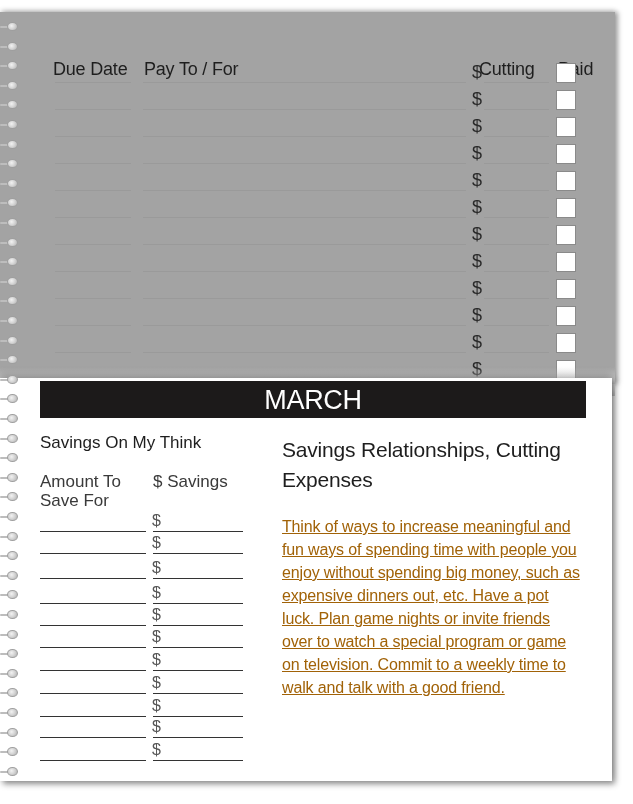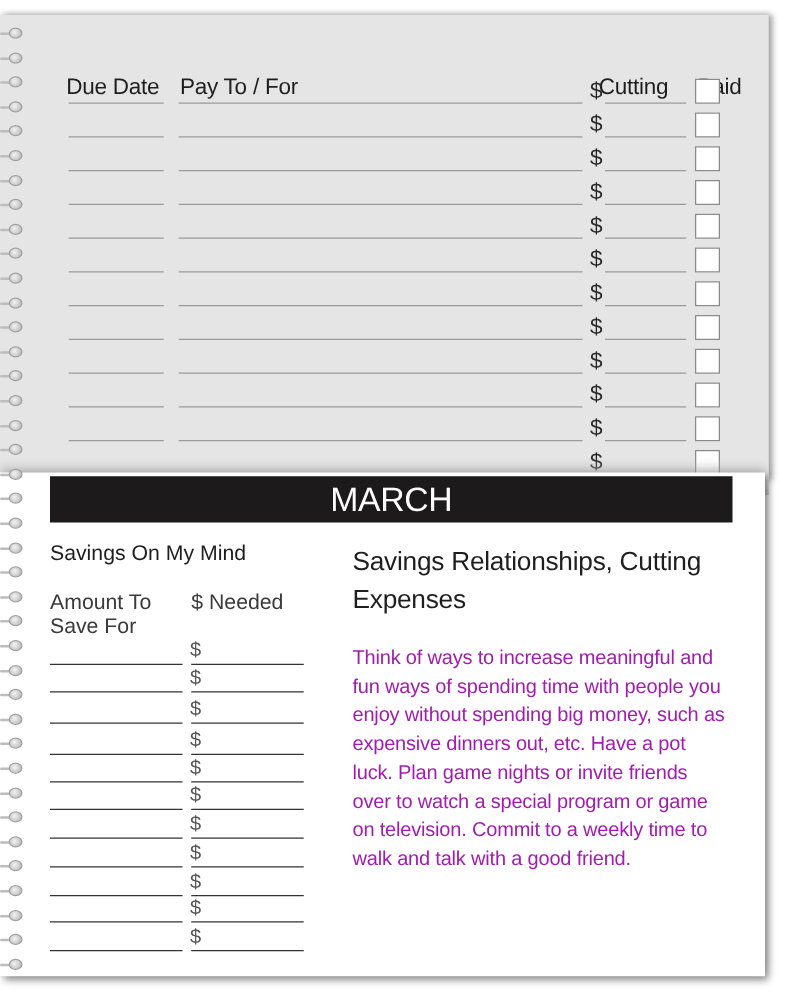--- a/index.html
+++ b/index.html
@@ -1,19 +1,19 @@
 <!DOCTYPE html>
 <html><head>
 <meta charset="utf-8">
 <style>
   html, body { margin:0; padding:0; }
   body { width:633px; height:804px; background:#ffffff; position:relative; overflow:hidden; font-family:"Liberation Sans", sans-serif; color:#222; }
 
   
-  .page-back { position:absolute; left:0; top:12px; width:615px; height:372px; background:#e5e5e5;
+  .page-back { position:absolute; left:0; top:12px; width:615px; height:372px; background:#a3a3a3;
     box-shadow: 3px 0 5px rgba(0,0,0,0.35), 0 -2px 5px rgba(0,0,0,0.12); }
   
   .page-front { position:absolute; left:0; top:378px; width:612px; height:403px; background:#fff;
     box-shadow: 3px 3px 6px rgba(0,0,0,0.45), 0 -4px 8px rgba(0,0,0,0.18); }
 
   
   .spiral { position:absolute; left:0; top:22px; width:22px; height:760px; z-index:5; }
   .coil { position:absolute; left:0; width:20px; height:10px; }
   .coil .wire { position:absolute; left:0; top:4px; width:10px; height:2px; background:#bdbdbd; border-radius:1px; }
   .coil .loop { position:absolute; left:7px; top:0; width:11px; height:9px; border-radius:50%;
@@ -38,21 +38,21 @@
   .sv-title { position:absolute; left:40px; top:433px; font-size:17px; color:#1e1e1e; }
   .sv-col1 { position:absolute; left:40px; top:472px; font-size:17px; line-height:19px; color:#3a3a3a; width:110px; }
   .sv-col2 { position:absolute; left:153px; top:472px; font-size:17px; color:#3a3a3a; }
   .sv-row { position:absolute; left:0; width:260px; height:22px; }
   .sv-row .thing-line { position:absolute; left:40px; width:106px; top:19px; border-top:1.5px solid #333; }
   .sv-row .dollar { position:absolute; left:152px; top:0px; font-size:16px; color:#555; }
   .sv-row .need-line { position:absolute; left:153px; width:90px; top:19px; border-top:1.5px solid #333; }
 
   
   .art-title { position:absolute; left:282px; top:435px; width:300px; font-size:21px; line-height:30px; color:#1e1e1e; letter-spacing:-0.2px; }
-  .art-body { position:absolute; left:282px; top:515px; width:300px; font-size:16px; line-height:23px; color:#a21caf; letter-spacing:-0.15px; }
+  .art-body { position:absolute; left:282px; top:515px; width:300px; font-size:16px; line-height:23px; color:#a16207; letter-spacing:-0.15px;text-decoration:underline; }
 </style>
 </head>
 <body>
 
 <div class="page-back">
   <span class="bh" style="left:53px">Due Date</span>
   <span class="bh" style="left:144px">Pay To / For</span>
   <span class="bh" style="left:479px">Cutting</span>
   <span class="bh" style="left:558px">Paid</span>
   <div id="bill-rows">
@@ -141,23 +141,23 @@
         <div class="paid-box"></div>
       </div>
     </div>
   <div class="fade"></div>
 </div>
 
 <div class="page-front"></div>
 
 <div class="month-bar">MARCH</div>
 
-<div class="sv-title">Savings On My Mind</div>
+<div class="sv-title">Savings On My Think</div>
 <div class="sv-col1">Amount To Save For</div>
-<div class="sv-col2">$ Needed</div>
+<div class="sv-col2">$ Savings</div>
 <div id="sv-rows">
     <div class="sv-row" style="top: 512px;">
       <div class="thing-line"></div>
       <span class="dollar">$</span>
       <div class="need-line"></div>
     </div>
     <div class="sv-row" style="top: 534px;">
       <div class="thing-line"></div>
       <span class="dollar">$</span>
       <div class="need-line"></div>

